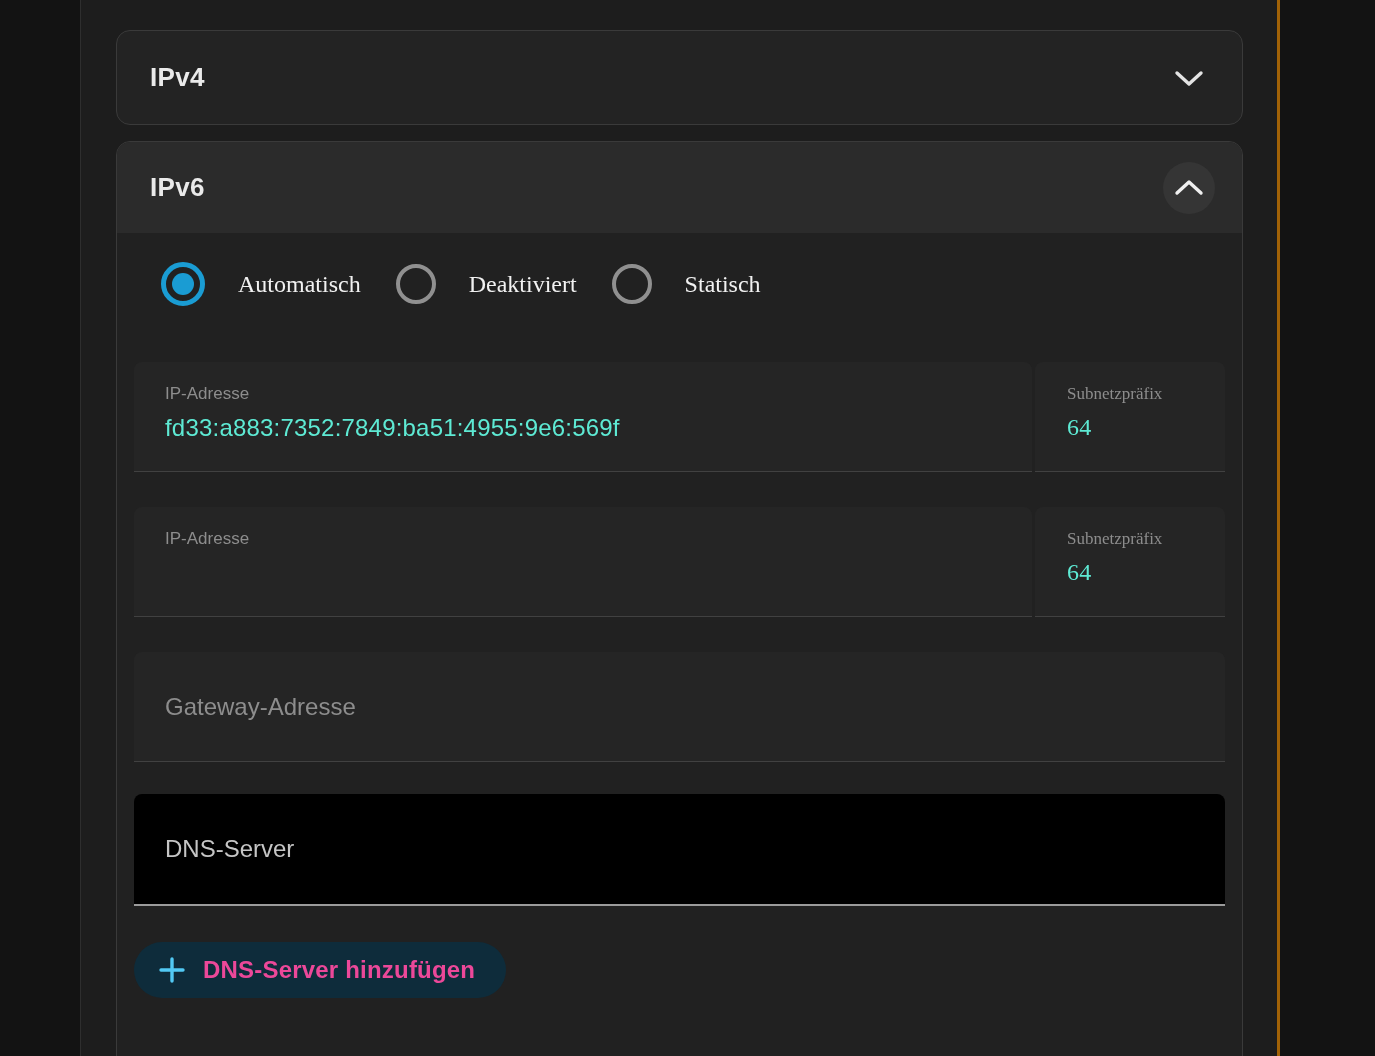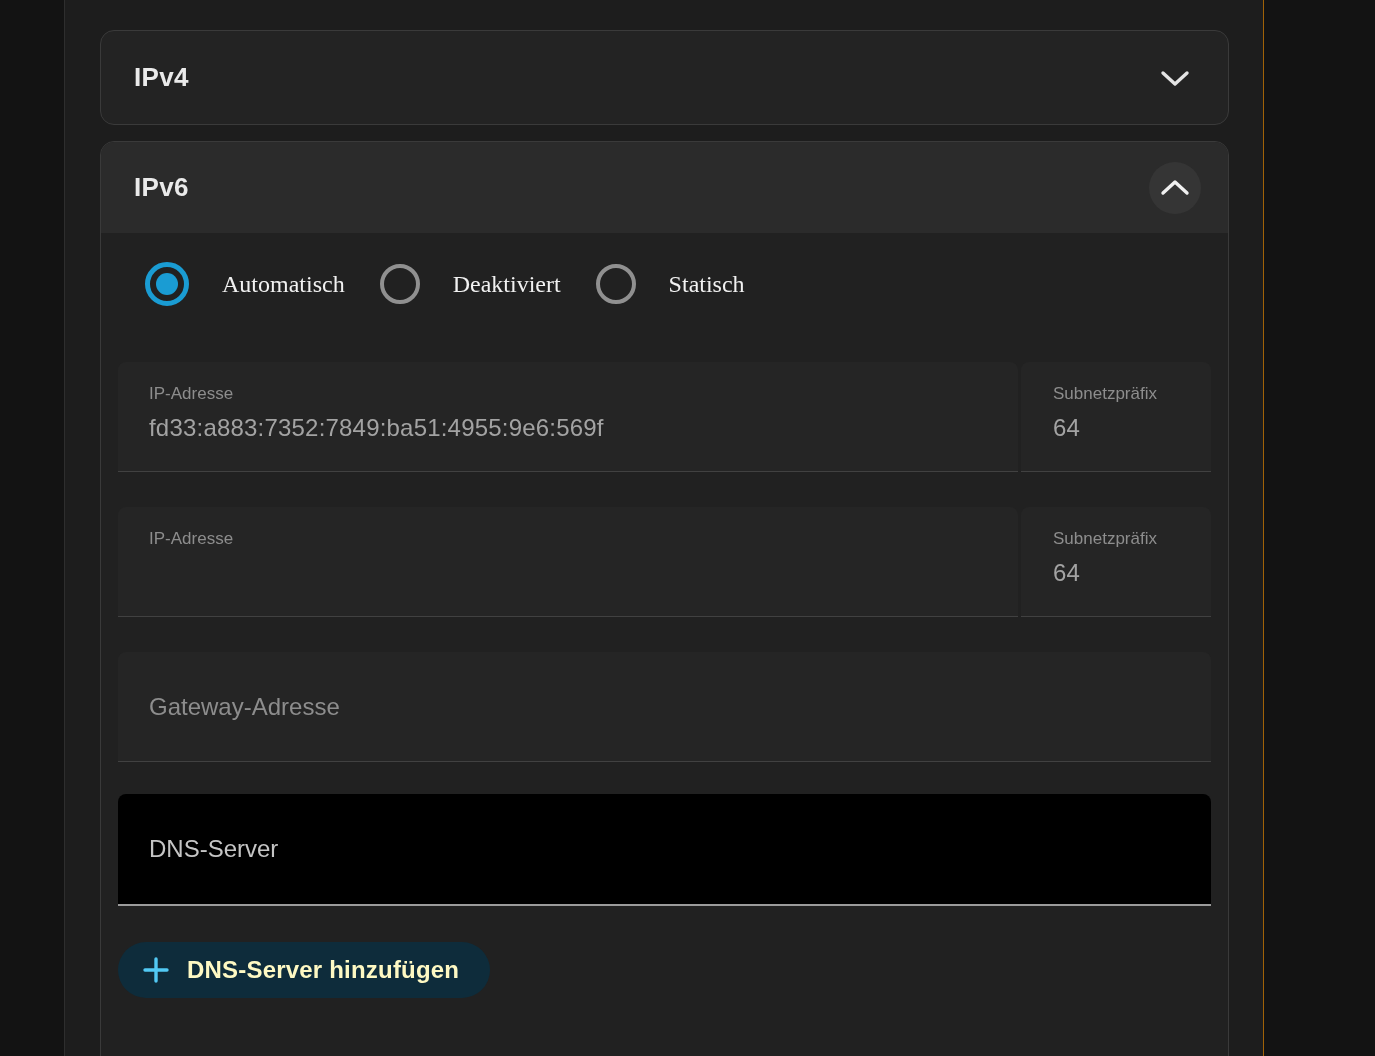--- a/index.html
+++ b/index.html
@@ -3,25 +3,25 @@
 <meta charset="utf-8">
 <style>
   html,body { margin:0; padding:0; }
   body {
     width:1375px; height:1056px; overflow:hidden;
     background:#131313;
     font-family:"Liberation Sans", sans-serif;
     position:relative;
   }
   .panel {
-    position:absolute; left:64px; top:0; width:1200px; height:1056px;
+    position:absolute; left:80px; top:0; width:1200px; height:1056px;
     box-sizing:border-box;
     background:#1d1d1d;
     border-left:1px solid #2e2e2e;
-    border-right:1px solid #a16207;
+    border-right:3px solid #a16207;
   }
   .content { padding:30px 34px 0 35px; }
 
   .card {
     box-sizing:border-box;
     border:1px solid #3a3a3a;
     border-radius:14px;
     background:#232323;
   }
   .ipv4-card {
@@ -79,23 +79,23 @@
   .mt-35 { margin-top:35px; }
   .mt-32 { margin-top:32px; }
   .tf {
     box-sizing:border-box;
     background:#252525;
     border-radius:8px 8px 0 0;
     border-bottom:1px solid #414141;
     height:110px;
   }
   .tf.ip { flex:1; padding:22px 10px 0 31px; cursor:text; }
-  .tf.prefix { width:190px; padding:22px 10px 0 32px; cursor:text; }
+  .tf.prefix { width:190px; padding:22px 10px 0 32px; cursor:text;font-family:Liberation Serif, serif; }
   .tf-label { font-size:17px; color:#8d8d8d; }
-  .tf-value { font-size:24px; color:#a3a3a3; margin-top:10px; letter-spacing:0.2px; }
+  .tf-value { font-size:24px; color:#5eead4; margin-top:10px; letter-spacing:0.2px; }
 
   .tf.full { display:flex; align-items:center; }
   .tf-input {
     width:100%;
     background:transparent; border:none; outline:none;
     font-family:inherit; font-size:24px; color:#dddddd;
     padding:0 0 0 31px;
   }
   .tf.gateway .tf-input::placeholder { color:#8d8d8d; opacity:1; }
   .tf.dns {
@@ -105,21 +105,21 @@
   }
   .tf.dns .tf-input::placeholder { color:#c5c5c5; opacity:1; }
 
   .add-btn {
     margin-top:36px;
     height:56px;
     border:none; border-radius:28px;
     background:#0e2c3b;
     display:inline-flex; align-items:center;
     padding:0 31px 0 23px; gap:16px;
-    color:#fef9c3; font-family:inherit; font-size:24px; font-weight:bold;
+    color:#ec4899; font-family:inherit; font-size:24px; font-weight:bold;
     cursor:pointer; letter-spacing:0.2px;
   }
 </style>
 </head>
 <body>
 
 <div class="panel">
   <div class="content">
 
     <div class="card ipv4-card">

